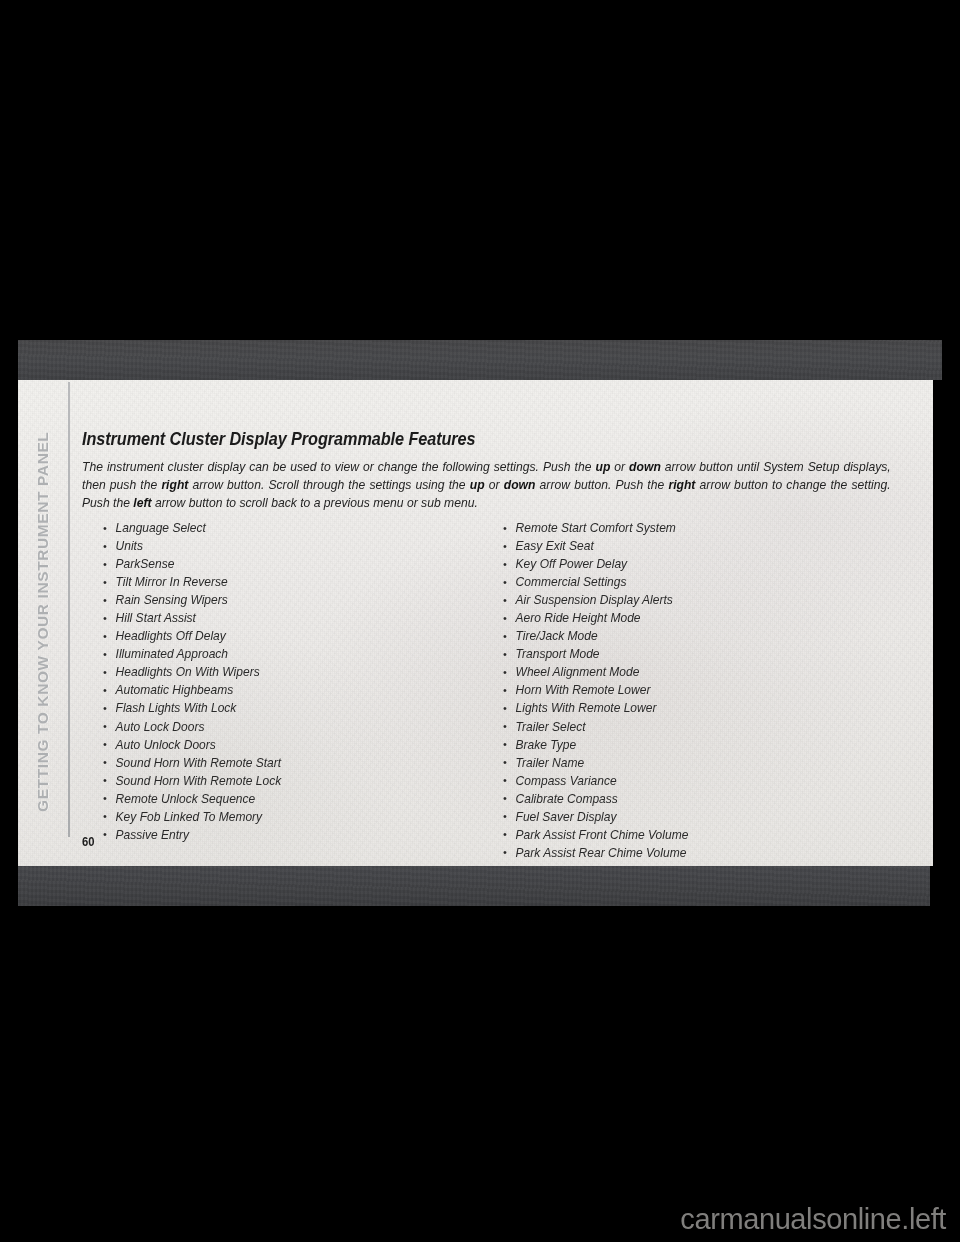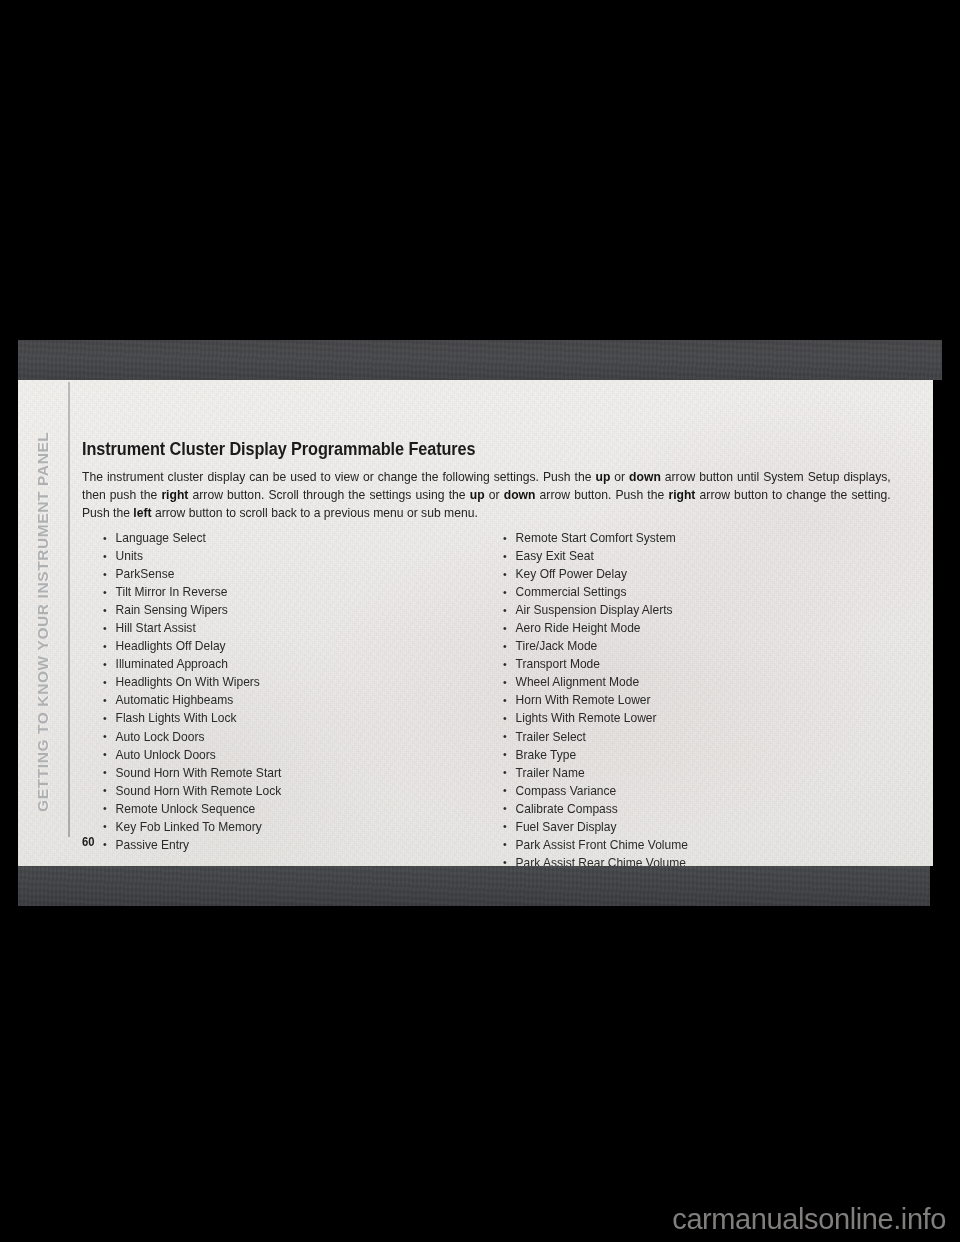--- a/index.html
+++ b/index.html
@@ -99,23 +99,24 @@
     top: 2px;
     width: 2px;
     height: 455px;
     background: linear-gradient(180deg,#b9babc,#a9abad);
   }
 
   
   .content {
     position: absolute;
     left: 64px;
-    top: 12px;
+    top: 2px;
     width: 851px;
     height: 624px;
+    font-style: italic;
   }
 
   .sec-title {
     position: absolute;
     left: 0px;
     top: 47px;
     font-family: "Liberation Sans Narrow", "Liberation Sans", sans-serif;
     font-weight: bold;
     font-size: 17.5px;
     letter-spacing: -0.1px;
@@ -278,13 +279,13 @@
 
     </div>
 
     <div class="folio">60</div>
 
   </div>
 
   <div class="band-bottom"></div>
 </div>
 
-<div class="watermark">carmanualsonline.info</div>
+<div class="watermark">carmanualsonline.left</div>
 
 </body></html>

